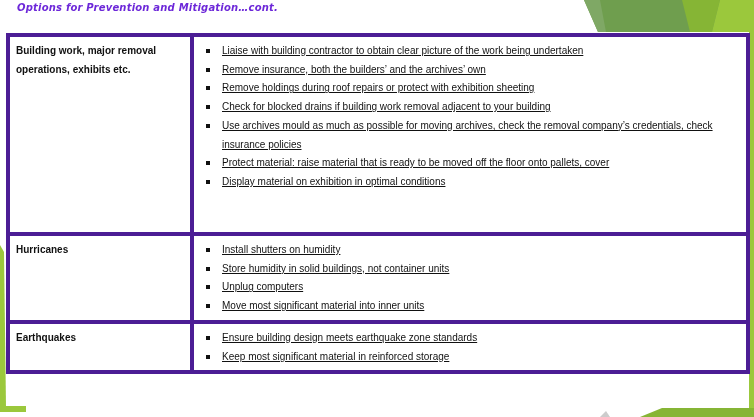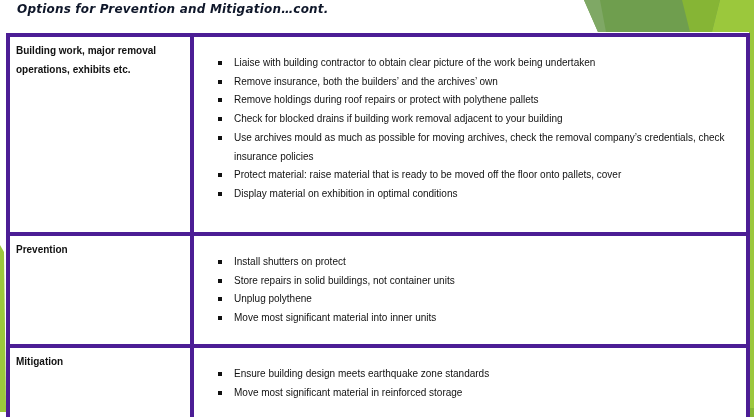--- a/index.html
+++ b/index.html
@@ -5,37 +5,37 @@
   html, body { margin:0; padding:0; }
   body {
     width:754px; height:417px; position:relative; overflow:hidden;
     background:#ffffff;
     font-family: "Liberation Sans", "DejaVu Sans", sans-serif;
     color:#111;
   }
   .deco { position:absolute; }
   .title {
     position:absolute; left:17px; top:2px;
-    font-size:12px; font-style:italic; font-weight:bold; color:#0f172a;
+    font-size:10px; font-style:italic; font-weight:bold; color:#6d28d9;
     font-family: "DejaVu Sans", sans-serif; letter-spacing:0.2px;
   }
   table.grid {
     position:absolute; left:6px; top:33px; width:744px;
     border-collapse:collapse; table-layout:fixed;
     background:#fff;
   }
   table.grid td {
     border:4px solid #4c1d95; vertical-align:top;
     font-size:10px; line-height:18.7px;
   }
   td.hazard {
     width:168px; padding:5px 6px 4px 6px; font-weight:bold;
   }
   td.measures { padding:5px 6px 4px 10px; }
-  ul { margin:12px; padding:0; list-style:none; }
+  ul { margin:0; padding:0; list-style:none;text-decoration:underline; }
   li { position:relative; padding-left:18px; }
   li::before {
     content:""; position:absolute; left:2px; top:7px;
     width:4px; height:4px; background:#111;
   }
 </style>
 </head>
 <body>
 
 <svg class="deco" width="754" height="417" style="left:0;top:0;">
@@ -53,42 +53,42 @@
 <div class="title">Options for Prevention and Mitigation…cont.</div>
 
 <table class="grid">
   <tbody>
       <tr style="height:199px;">
     <td class="hazard">Building work, major removal operations, exhibits etc.</td>
     <td class="measures">
       <ul>
         <li>Liaise with building contractor to obtain clear picture of the work being undertaken</li>
         <li>Remove insurance, both the builders’ and the archives’ own</li>
-        <li>Remove holdings during roof repairs or protect with polythene pallets</li>
+        <li>Remove holdings during roof repairs or protect with exhibition sheeting</li>
         <li>Check for blocked drains if building work removal adjacent to your building</li>
         <li>Use archives mould as much as possible for moving archives, check the removal company’s credentials, check insurance policies</li>
         <li>Protect material: raise material that is ready to be moved off the floor onto pallets, cover</li>
         <li>Display material on exhibition in optimal conditions</li>
       </ul>
     </td>
   </tr>
   <tr style="height:83px;">
-    <td class="hazard">Prevention</td>
+    <td class="hazard">Hurricanes</td>
     <td class="measures">
       <ul>
-        <li>Install shutters on protect</li>
-        <li>Store repairs in solid buildings, not container units</li>
-        <li>Unplug polythene</li>
+        <li>Install shutters on humidity</li>
+        <li>Store humidity in solid buildings, not container units</li>
+        <li>Unplug computers</li>
         <li>Move most significant material into inner units</li>
       </ul>
     </td>
   </tr>
   <tr style="height:46px;">
-    <td class="hazard">Mitigation</td>
+    <td class="hazard">Earthquakes</td>
     <td class="measures">
       <ul>
         <li>Ensure building design meets earthquake zone standards</li>
-        <li>Move most significant material in reinforced storage</li>
+        <li>Keep most significant material in reinforced storage</li>
       </ul>
     </td>
   </tr>
 </tbody>
   </table>
 
 </body></html>

